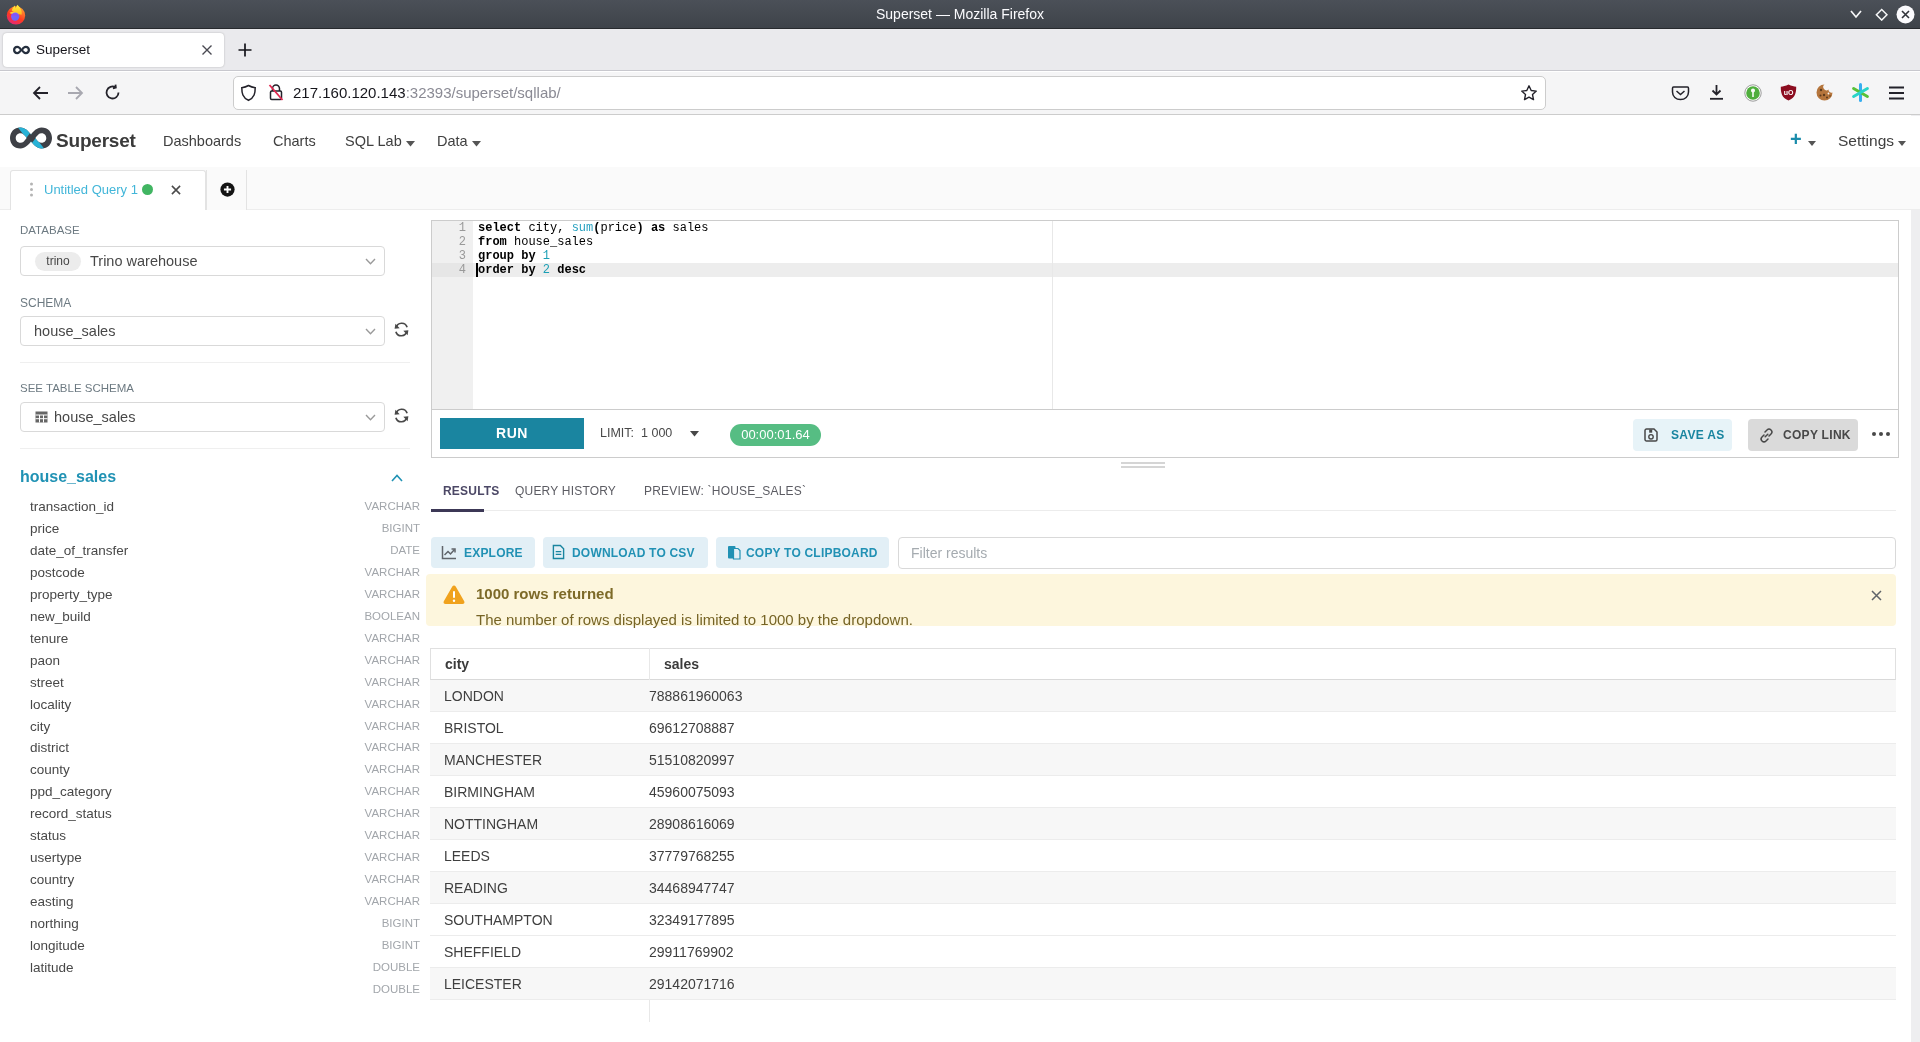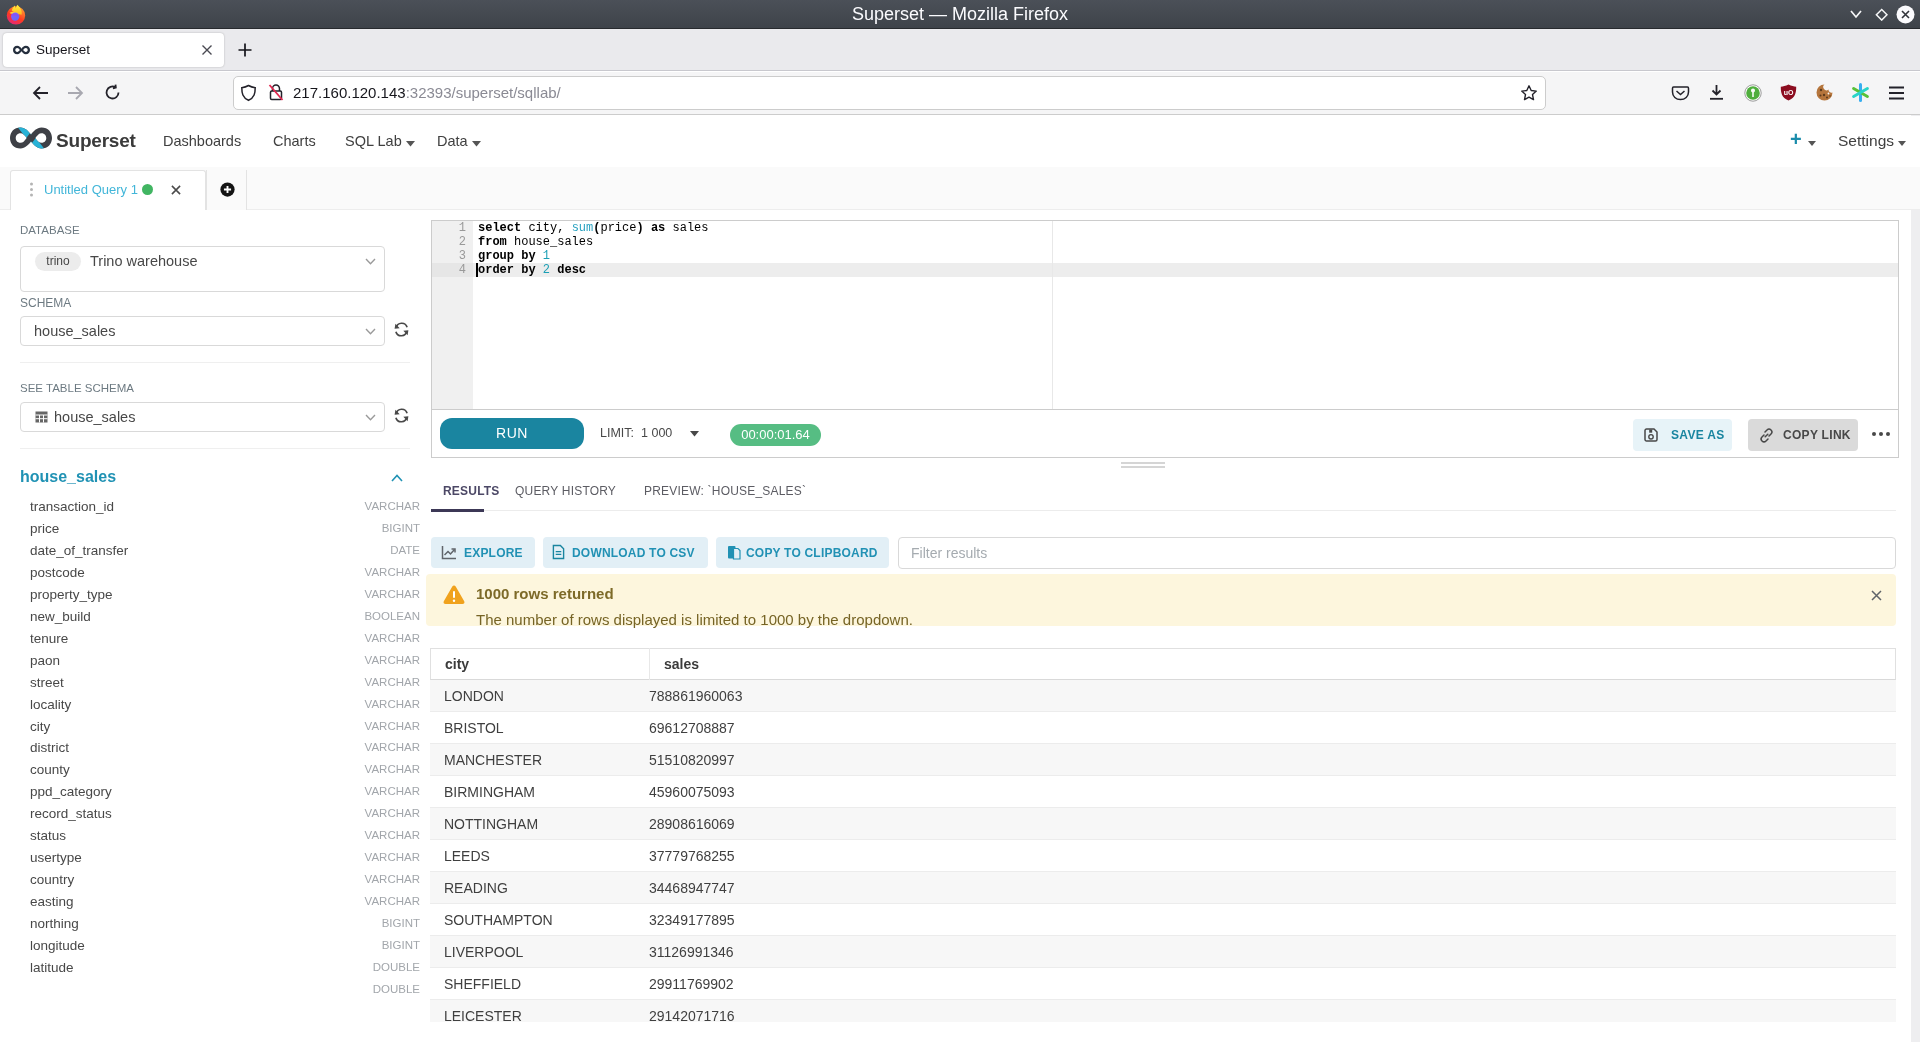--- a/index.html
+++ b/index.html
@@ -27,21 +27,21 @@
           <stop offset="0" stop-color="#9059ff"></stop>
           <stop offset="1" stop-color="#5b6df8"></stop>
         </linearGradient>
     </defs>
     <circle cx="11" cy="12.4" r="9.2" fill="url(#ffb)"></circle>
     <path d="M6.8 7.5 C7.2 5.2 8.6 4.4 9.5 2.6 C10.2 3.6 10.35 4.5 10.25 5.4 C11.1 4.4 11.9 3.1 12.1 1.8 C14.2 3.3 15.9 5.6 16.5 8 C16.9 9.6 16.8 10.8 16.6 11.8 L11 10.5 Z" fill="url(#ffy)"></path>
     <path d="M4.5 9.8 C6.5 8.2 10.8 8.3 12.6 10 C13.6 11 13.9 12.2 13.5 13.2 C13.2 11.9 12.2 11.1 10.8 11.1 C8.6 11 6.6 11.6 4.5 9.8 Z" fill="#ffd23e"></path>
     <circle cx="10.2" cy="13.6" r="4.2" fill="url(#ffp)"></circle>
     <path d="M6.1 11.7 C7.8 10.4 12 10.6 13.3 12.3 C13.9 13.1 14 14.1 13.7 14.8 C13.3 13.5 12.3 12.7 10.9 12.6 C9 12.5 7.7 13 6.1 11.7 Z" fill="#8a51f5"></path>
   </svg>
-  <div class="abs" style="left:0;top:0;width:1920px;height:29px;line-height:28px;text-align:center;color:#fbfbfe;font-size:18px;">Superset — Mozilla Firefox</div>
+  <div class="abs" style="left:0;top:0;width:1920px;height:29px;line-height:28px;text-align:center;color:#fbfbfe;font-size:14px;">Superset — Mozilla Firefox</div>
   <svg class="abs" style="left:1849px;top:9px;" width="14" height="11" viewBox="0 0 14 11">
       <path d="M2 2 L7 8 L12 2" stroke="#f6f7f8" stroke-width="1.7" fill="none"></path>
     </svg>
   <svg class="abs" style="left:1875px;top:8px;" width="13" height="13" viewBox="0 0 13 13">
       <rect x="3" y="3" width="7.5" height="7.5" transform="rotate(45 6.7 6.7)" stroke="#f6f7f8" stroke-width="1.5" fill="none"></rect>
     </svg>
   <svg class="abs" style="left:1896px;top:5px;" width="19" height="19" viewBox="0 0 19 19">
       <circle cx="9.5" cy="9.5" r="9" fill="#fbfbfe"></circle>
       <path d="M6 6 L13 13 M13 6 L6 13" stroke="#30333a" stroke-width="1.6"></path>
     </svg>
@@ -171,21 +171,21 @@
     </svg>
   <div class="abs" style="left:206px;top:3px;width:41px;height:41px;background:#fafafa;border:1px solid #e3e3e3;border-top:none;border-radius:0;"></div>
   <svg class="abs" style="left:220px;top:15px;" width="15" height="15" viewBox="0 0 16 16">
       <circle cx="8" cy="8" r="7.6" fill="#141414"></circle>
       <path d="M8 4.2 V11.8 M4.2 8 H11.8" stroke="#fff" stroke-width="2"></path>
     </svg>
 </div>
 
 <div class="abs" style="left:0;top:210px;width:430px;height:832px;background:#fff;">
   <div class="abs" style="left:20px;top:14px;font-size:11.5px;color:#6d7a82;">DATABASE</div>
-  <div class="abs" style="left:20px;top:36px;width:365px;height:46px;border:1px solid #d9d9d9;border-radius:4px;background:#fff;">
+  <div class="abs" style="left:20px;top:36px;width:365px;height:30px;border:1px solid #d9d9d9;border-radius:4px;background:#fff;">
     <div class="abs" style="left:14px;top:4.5px;width:46px;height:19px;background:#ececec;border-radius:10px;text-align:center;line-height:19px;font-size:12px;color:#484848;">trino</div>
     <div class="abs" style="left:69px;top:0;height:28px;line-height:28px;font-size:14.5px;color:#484848;">Trino warehouse</div>
     <svg class="abs" style="left:344px;top:11px;" width="11" height="7" viewBox="0 0 11 7">
         <path d="M1 1 L5.5 5.7 L10 1" stroke="#9a9a9a" stroke-width="1.4" fill="none"></path>
       </svg>
   </div>
   <div class="abs" style="left:20px;top:86px;font-size:12px;color:#6d7a82;">SCHEMA</div>
   <div class="abs" style="left:20px;top:106px;width:365px;height:30px;border:1px solid #d9d9d9;border-radius:4px;background:#fff;">
     <div class="abs" style="left:13px;top:0;height:28px;line-height:28px;font-size:14.5px;color:#484848;">house_sales</div>
     <svg class="abs" style="left:344px;top:11px;" width="11" height="7" viewBox="0 0 11 7">
@@ -283,21 +283,21 @@
   <div class="abs" style="left:41px;top:42px;width:1425px;height:14px;background:#ededed;"></div>
   <div class="abs" style="left:620px;top:0;width:1px;height:188px;background:#e8e8e8;"></div>
   <div class="abs" style="left:46px;top:0;color:#000;white-space:pre;"><b>select</b> city, <span style="color:#2aa2c0;">sum</span><b>(</b>price<b>)</b> <b>as</b> sales
 <b>from</b> house_sales
 <b>group</b> <b>by</b> <span style="color:#1b9fb5;">1</span>
 <b>order</b> <b>by</b> <span style="color:#1b9fb5;">2</span> <b>desc</b></div>
   <div class="abs" style="left:44px;top:42px;width:2px;height:14px;background:#000;"></div>
 </div>
 
 <div class="abs" style="left:431px;top:410px;width:1468px;height:48px;border:1px solid #ccc;border-top:none;background:#fff;">
-  <div class="abs" style="left:8px;top:8px;width:144px;height:31px;background:#1a85a0;border-radius:12px;color:#fff;font-weight:normal;text-align:center;line-height:31px;letter-spacing:0.5px;font-size:14px;">RUN</div>
+  <div class="abs" style="left:8px;top:8px;width:144px;height:31px;background:#1a85a0;border-radius:0;color:#fff;font-weight:bold;text-align:center;line-height:31px;letter-spacing:0.5px;font-size:14px;">RUN</div>
   <div class="abs" style="left:168px;top:8px;height:31px;line-height:31px;font-size:12.5px;color:#484848;">LIMIT:</div>
     <div class="abs" style="left:209px;top:8px;height:31px;line-height:31px;font-size:12.5px;color:#484848;">1 000</div>
   <svg class="abs" style="left:258px;top:21px;" width="9" height="6" viewBox="0 0 9 6">
       <path d="M0 0 L4.5 5.5 L9 0 Z" fill="#484848"></path>
     </svg>
   <div class="abs" style="left:298px;top:14px;width:91px;height:22px;background:#56bd83;border-radius:11px;color:#fff;font-size:13px;text-align:center;line-height:22px;">00:00:01.64</div>
   <div class="abs" style="left:1201px;top:9px;width:99px;height:32px;background:#e7f3f8;border-radius:4px;"></div>
   <svg class="abs" style="left:1211px;top:17px;" width="16" height="16" viewBox="0 0 16 16" fill="none">
       <path d="M2 3.5 C2 2.7 2.7 2 3.5 2 H11 L14 5 V12.5 C14 13.3 13.3 14 12.5 14 H3.5 C2.7 14 2 13.3 2 12.5 Z" stroke="#484848" stroke-width="1.5"></path>
       <circle cx="8" cy="9.8" r="2.2" stroke="#484848" stroke-width="1.4"></circle>
@@ -370,17 +370,16 @@
   <div class="abs" style="left:219px;top:0;width:1px;height:374px;background:#e8e8e8;"></div>
   <div class="abs" style="left:0;top:32px;width:1466px;">
     <div style="height:32px;line-height:32px;background:#f7f7f7;border-bottom:1px solid #ececec;"><span style="padding-left:14px;display:inline-block;width:205px;">LONDON</span><span style="padding-left:14px;">788861960063</span></div>
     <div style="height:32px;line-height:32px;background:#fff;border-bottom:1px solid #ececec;"><span style="padding-left:14px;display:inline-block;width:205px;">BRISTOL</span><span style="padding-left:14px;">69612708887</span></div>
     <div style="height:32px;line-height:32px;background:#f7f7f7;border-bottom:1px solid #ececec;"><span style="padding-left:14px;display:inline-block;width:205px;">MANCHESTER</span><span style="padding-left:14px;">51510820997</span></div>
     <div style="height:32px;line-height:32px;background:#fff;border-bottom:1px solid #ececec;"><span style="padding-left:14px;display:inline-block;width:205px;">BIRMINGHAM</span><span style="padding-left:14px;">45960075093</span></div>
     <div style="height:32px;line-height:32px;background:#f7f7f7;border-bottom:1px solid #ececec;"><span style="padding-left:14px;display:inline-block;width:205px;">NOTTINGHAM</span><span style="padding-left:14px;">28908616069</span></div>
     <div style="height:32px;line-height:32px;background:#fff;border-bottom:1px solid #ececec;"><span style="padding-left:14px;display:inline-block;width:205px;">LEEDS</span><span style="padding-left:14px;">37779768255</span></div>
     <div style="height:32px;line-height:32px;background:#f7f7f7;border-bottom:1px solid #ececec;"><span style="padding-left:14px;display:inline-block;width:205px;">READING</span><span style="padding-left:14px;">34468947747</span></div>
     <div style="height:32px;line-height:32px;background:#fff;border-bottom:1px solid #ececec;"><span style="padding-left:14px;display:inline-block;width:205px;">SOUTHAMPTON</span><span style="padding-left:14px;">32349177895</span></div>
-    <div style="height:32px;line-height:32px;background:#f7f7f7;border-bottom:1px solid #ececec;"><span style="padding-left:14px;display:inline-block;width:205px;">LIVERPOOL</span><span style="padding-left:14px;">31126991346</span></div>
     <div style="height:32px;line-height:32px;background:#fff;border-bottom:1px solid #ececec;"><span style="padding-left:14px;display:inline-block;width:205px;">SHEFFIELD</span><span style="padding-left:14px;">29911769902</span></div>
     <div style="height:32px;line-height:32px;background:#f7f7f7;border-bottom:1px solid #ececec;"><span style="padding-left:14px;display:inline-block;width:205px;">LEICESTER</span><span style="padding-left:14px;">29142071716</span></div>
   </div>
 </div>
 
 </body></html>

